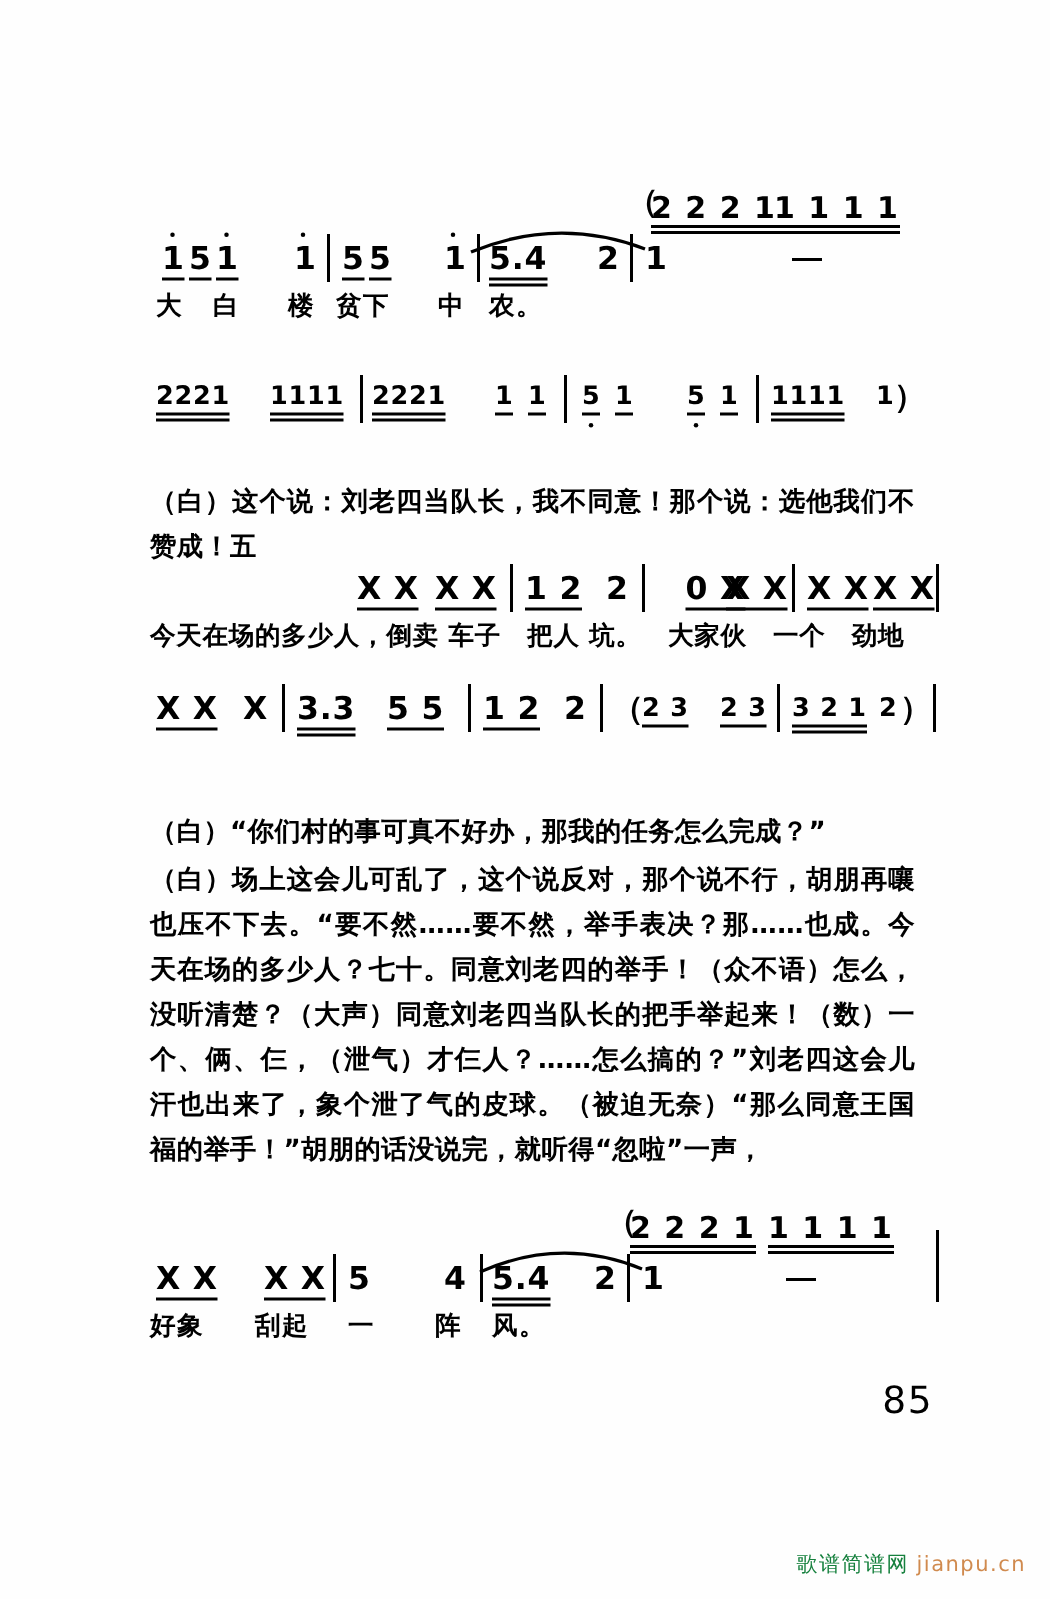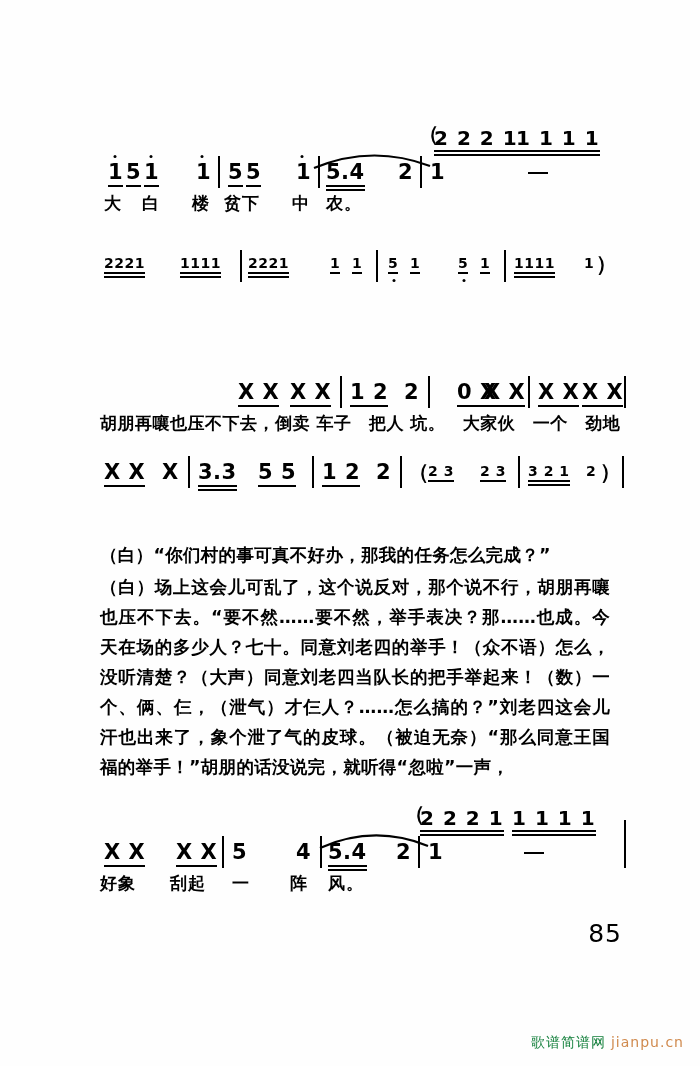--- a/index.html
+++ b/index.html
@@ -43,21 +43,21 @@
     white-space: nowrap;
     line-height: 1;
   }
 
   
   .num {
     font-size: 21px;
     font-weight: 700;
     letter-spacing: 0.5px;
   }
-  .num.small { font-size: 14px; }
+  .num.small { font-size: 17px; }
 
   
   .orn {
     font-size: 20px;
     font-weight: 700;
     letter-spacing: 1px;
   }
 
   .ul1 { position: relative; display: inline-block; }
   .ul1::after {
@@ -278,20 +278,21 @@
 
       <span class="ng num small" style="left:514px; top:6px;">
         <span class="ul2">1111</span>
       </span>
 
       <span class="ng num small" style="left:584px; top:6px;">1</span>
       <span class="ng paren" style="left:596px; top:4px;">）</span>
     </div>
   </div>
 
+  <div class="prose" style="top:320px;">（白）这个说：刘老四当队长，我不同意！那个说：选他我们不赞成！五</div>
 
   <div class="music-line" style="top:380px; height:60px;">
     <div class="staff">
       <span class="ng num" style="left:238px; top:2px;">
         <span class="ul1"><span>X</span> <span>X</span></span>
       </span>
       <span class="ng num" style="left:290px; top:2px;">
         <span class="ul1"><span>X</span> <span>X</span></span>
       </span>
 
@@ -315,21 +316,21 @@
 
       <span class="ng num" style="left:538px; top:2px;">
         <span class="ul1"><span>X</span> <span>X</span></span>
       </span>
       <span class="ng num" style="left:582px; top:2px;">
         <span class="ul1"><span>X</span> <span>X</span></span>
       </span>
 
       <div class="bar" style="left:624px; top:-4px; height:32px;"></div>
 
-      <span class="lyr" style="left:100px; top:32px; letter-spacing:0.5px;">胡朋再嚷也压不下去，倒卖 车子　把人 坑。　大家伙　一个　劲地</span>
+      <span class="lyr" style="left:100px; top:32px; letter-spacing:0.5px;">今天在场的多少人，倒卖 车子　把人 坑。　大家伙　一个　劲地</span>
     </div>
   </div>
 
   <div class="music-line" style="top:460px; height:60px;">
     <div class="staff">
       <span class="ng num" style="left:104px; top:2px;">
         <span class="ul1"><span>X</span> <span>X</span></span>
       </span>
       <span class="ng num" style="left:162px; top:2px;">X</span>
 

